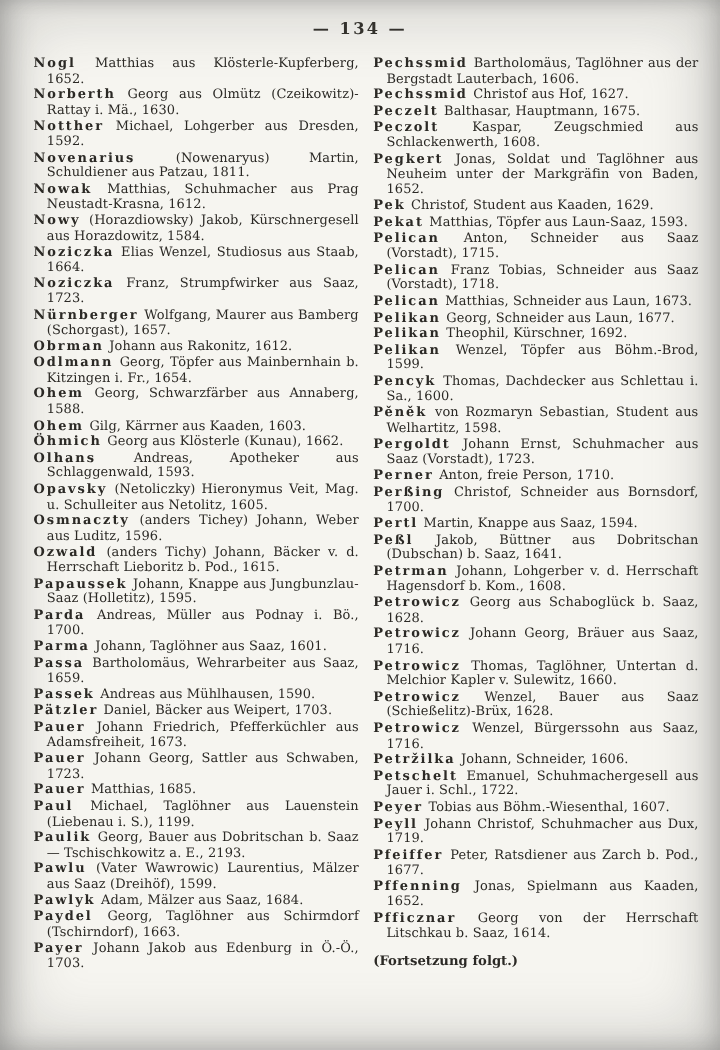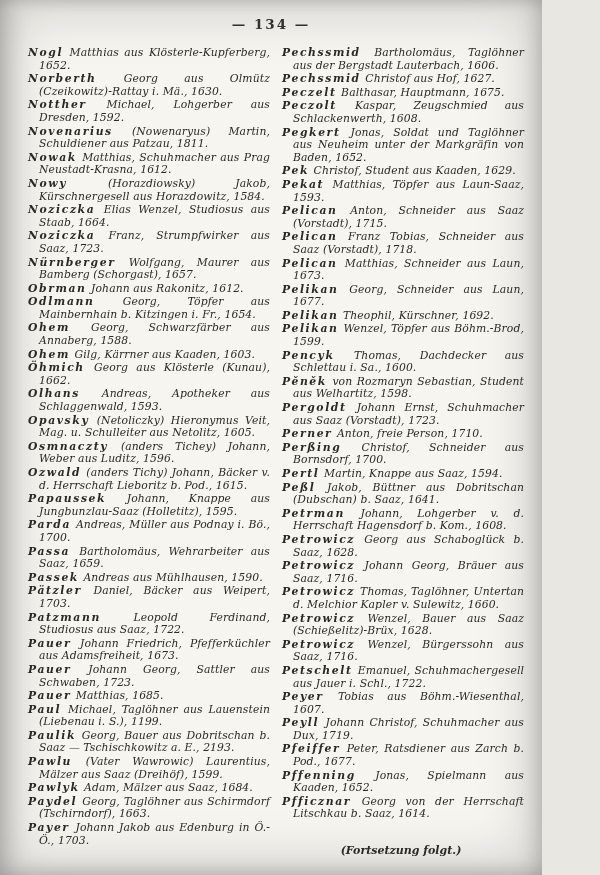--- a/index.html
+++ b/index.html
@@ -6,21 +6,21 @@
     margin: 0;
     padding: 0;
     width: 600px;
     height: 875px;
     overflow: hidden;
     background: #e8e7e2;
     font-family: "DejaVu Serif", "Liberation Serif", serif;
   }
   .scan {
     position: relative;
-    width: 542px;
+    width: 600px;
     height: 875px;
     background: #f6f5f0;
     box-shadow:
       inset 0 0 46px 18px rgba(105,105,105,.22),
       inset 18px 0 22px -10px rgba(80,80,80,.32),
       inset -16px 0 20px -10px rgba(80,80,80,.26),
       inset 0 -14px 18px -8px rgba(90,90,90,.20),
       inset 0 10px 14px -8px rgba(110,110,110,.18);
     color: #2b2925;
   }
@@ -29,21 +29,20 @@
     padding-top: 16px;
     font-size: 13.5px;
     font-weight: bold;
     letter-spacing: 2px;
     color: #33312c;
   }
   .columns {
     display: flex;
     gap: 12px;
     margin: 15px 18px 0 28px;
-    font-style: italic;
   }
   .column {
     flex: 1;
     min-width: 0;
   }
   .entry {
     margin: 0 0 1px 0;
     font-size: 10.8px;
     line-height: 12.6px;
     text-align: justify;
@@ -53,24 +52,24 @@
   }
   .surname {
     font-weight: bold;
     letter-spacing: 1.6px;
     padding-right: 1px;
   }
   .entry-rest {
     letter-spacing: 0.1px;
   }
   .footer {
-    text-align: center;
+    text-align: left;
     font-size: 11px;
     font-weight: bold;
-    margin-top: 23px;
+    margin-top: 10px;
     padding-right: 4px;
     color: #2b2925;
   }
 </style>
 </head>
 <body>
 
 <div class="scan">
   <div class="page-header">— 134 —</div>
 
@@ -89,24 +88,24 @@
         <p class="entry"><span class="surname">Odlmann</span><span class="entry-rest"> Georg, Töpfer aus Mainbernhain b. Kitzingen i. Fr., 1654.</span></p>
         <p class="entry"><span class="surname">Ohem</span><span class="entry-rest"> Georg, Schwarzfärber aus Annaberg, 1588.</span></p>
         <p class="entry"><span class="surname">Ohem</span><span class="entry-rest"> Gilg, Kärrner aus Kaaden, 1603.</span></p>
         <p class="entry"><span class="surname">Öhmich</span><span class="entry-rest"> Georg aus Klösterle (Kunau), 1662.</span></p>
         <p class="entry"><span class="surname">Olhans</span><span class="entry-rest"> Andreas, Apotheker aus Schlaggenwald, 1593.</span></p>
         <p class="entry"><span class="surname">Opavsky</span><span class="entry-rest"> (Netoliczky) Hieronymus Veit, Mag. u. Schulleiter aus Netolitz, 1605.</span></p>
         <p class="entry"><span class="surname">Osmnaczty</span><span class="entry-rest"> (anders Tichey) Johann, Weber aus Luditz, 1596.</span></p>
         <p class="entry"><span class="surname">Ozwald</span><span class="entry-rest"> (anders Tichy) Johann, Bäcker v. d. Herrschaft Lieboritz b. Pod., 1615.</span></p>
         <p class="entry"><span class="surname">Papaussek</span><span class="entry-rest"> Johann, Knappe aus Jungbunzlau-Saaz (Holletitz), 1595.</span></p>
         <p class="entry"><span class="surname">Parda</span><span class="entry-rest"> Andreas, Müller aus Podnay i. Bö., 1700.</span></p>
+        <p class="entry"><span class="surname">Parma</span><span class="entry-rest"> Johann, Taglöhner aus Saaz, 1601.</span></p>
         <p class="entry"><span class="surname">Passa</span><span class="entry-rest"> Bartholomäus, Wehrarbeiter aus Saaz, 1659.</span></p>
         <p class="entry"><span class="surname">Passek</span><span class="entry-rest"> Andreas aus Mühlhausen, 1590.</span></p>
         <p class="entry"><span class="surname">Pätzler</span><span class="entry-rest"> Daniel, Bäcker aus Weipert, 1703.</span></p>
-        <p class="entry"><span class="surname">Patzmann</span><span class="entry-rest"> Leopold Ferdinand, Studiosus aus Saaz, 1722.</span></p>
         <p class="entry"><span class="surname">Pauer</span><span class="entry-rest"> Johann Friedrich, Pfefferküchler aus Adamsfreiheit, 1673.</span></p>
         <p class="entry"><span class="surname">Pauer</span><span class="entry-rest"> Johann Georg, Sattler aus Schwaben, 1723.</span></p>
         <p class="entry"><span class="surname">Pauer</span><span class="entry-rest"> Matthias, 1685.</span></p>
         <p class="entry"><span class="surname">Paul</span><span class="entry-rest"> Michael, Taglöhner aus Lauenstein (Liebenau i. S.), 1199.</span></p>
         <p class="entry"><span class="surname">Paulik</span><span class="entry-rest"> Georg, Bauer aus Dobritschan b. Saaz — Tschischkowitz a. E., 2193.</span></p>
         <p class="entry"><span class="surname">Pawlu</span><span class="entry-rest"> (Vater Wawrowic) Laurentius, Mälzer aus Saaz (Dreihöf), 1599.</span></p>
         <p class="entry"><span class="surname">Pawlyk</span><span class="entry-rest"> Adam, Mälzer aus Saaz, 1684.</span></p>
         <p class="entry"><span class="surname">Paydel</span><span class="entry-rest"> Georg, Taglöhner aus Schirmdorf (Tschirndorf), 1663.</span></p>
         <p class="entry"><span class="surname">Payer</span><span class="entry-rest"> Johann Jakob aus Edenburg in Ö.-Ö., 1703.</span></p>
       </div>
@@ -132,20 +131,21 @@
         <p class="entry"><span class="surname">Perner</span><span class="entry-rest"> Anton, freie Person, 1710.</span></p>
         <p class="entry"><span class="surname">Perßing</span><span class="entry-rest"> Christof, Schneider aus Bornsdorf, 1700.</span></p>
         <p class="entry"><span class="surname">Pertl</span><span class="entry-rest"> Martin, Knappe aus Saaz, 1594.</span></p>
         <p class="entry"><span class="surname">Peßl</span><span class="entry-rest"> Jakob, Büttner aus Dobritschan (Dubschan) b. Saaz, 1641.</span></p>
         <p class="entry"><span class="surname">Petrman</span><span class="entry-rest"> Johann, Lohgerber v. d. Herrschaft Hagensdorf b. Kom., 1608.</span></p>
         <p class="entry"><span class="surname">Petrowicz</span><span class="entry-rest"> Georg aus Schaboglück b. Saaz, 1628.</span></p>
         <p class="entry"><span class="surname">Petrowicz</span><span class="entry-rest"> Johann Georg, Bräuer aus Saaz, 1716.</span></p>
         <p class="entry"><span class="surname">Petrowicz</span><span class="entry-rest"> Thomas, Taglöhner, Untertan d. Melchior Kapler v. Sulewitz, 1660.</span></p>
         <p class="entry"><span class="surname">Petrowicz</span><span class="entry-rest"> Wenzel, Bauer aus Saaz (Schießelitz)-Brüx, 1628.</span></p>
         <p class="entry"><span class="surname">Petrowicz</span><span class="entry-rest"> Wenzel, Bürgerssohn aus Saaz, 1716.</span></p>
+        <p class="entry"><span class="surname">Petržilka</span><span class="entry-rest"> Johann, Schneider, 1606.</span></p>
         <p class="entry"><span class="surname">Petschelt</span><span class="entry-rest"> Emanuel, Schuhmachergesell aus Jauer i. Schl., 1722.</span></p>
         <p class="entry"><span class="surname">Peyer</span><span class="entry-rest"> Tobias aus Böhm.-Wiesenthal, 1607.</span></p>
         <p class="entry"><span class="surname">Peyll</span><span class="entry-rest"> Johann Christof, Schuhmacher aus Dux, 1719.</span></p>
         <p class="entry"><span class="surname">Pfeiffer</span><span class="entry-rest"> Peter, Ratsdiener aus Zarch b. Pod., 1677.</span></p>
         <p class="entry"><span class="surname">Pffenning</span><span class="entry-rest"> Jonas, Spielmann aus Kaaden, 1652.</span></p>
         <p class="entry"><span class="surname">Pfficznar</span><span class="entry-rest"> Georg von der Herrschaft Litschkau b. Saaz, 1614.</span></p>
         <div class="footer">(Fortsetzung folgt.)</div>
       </div>
   </div>
 </div>

